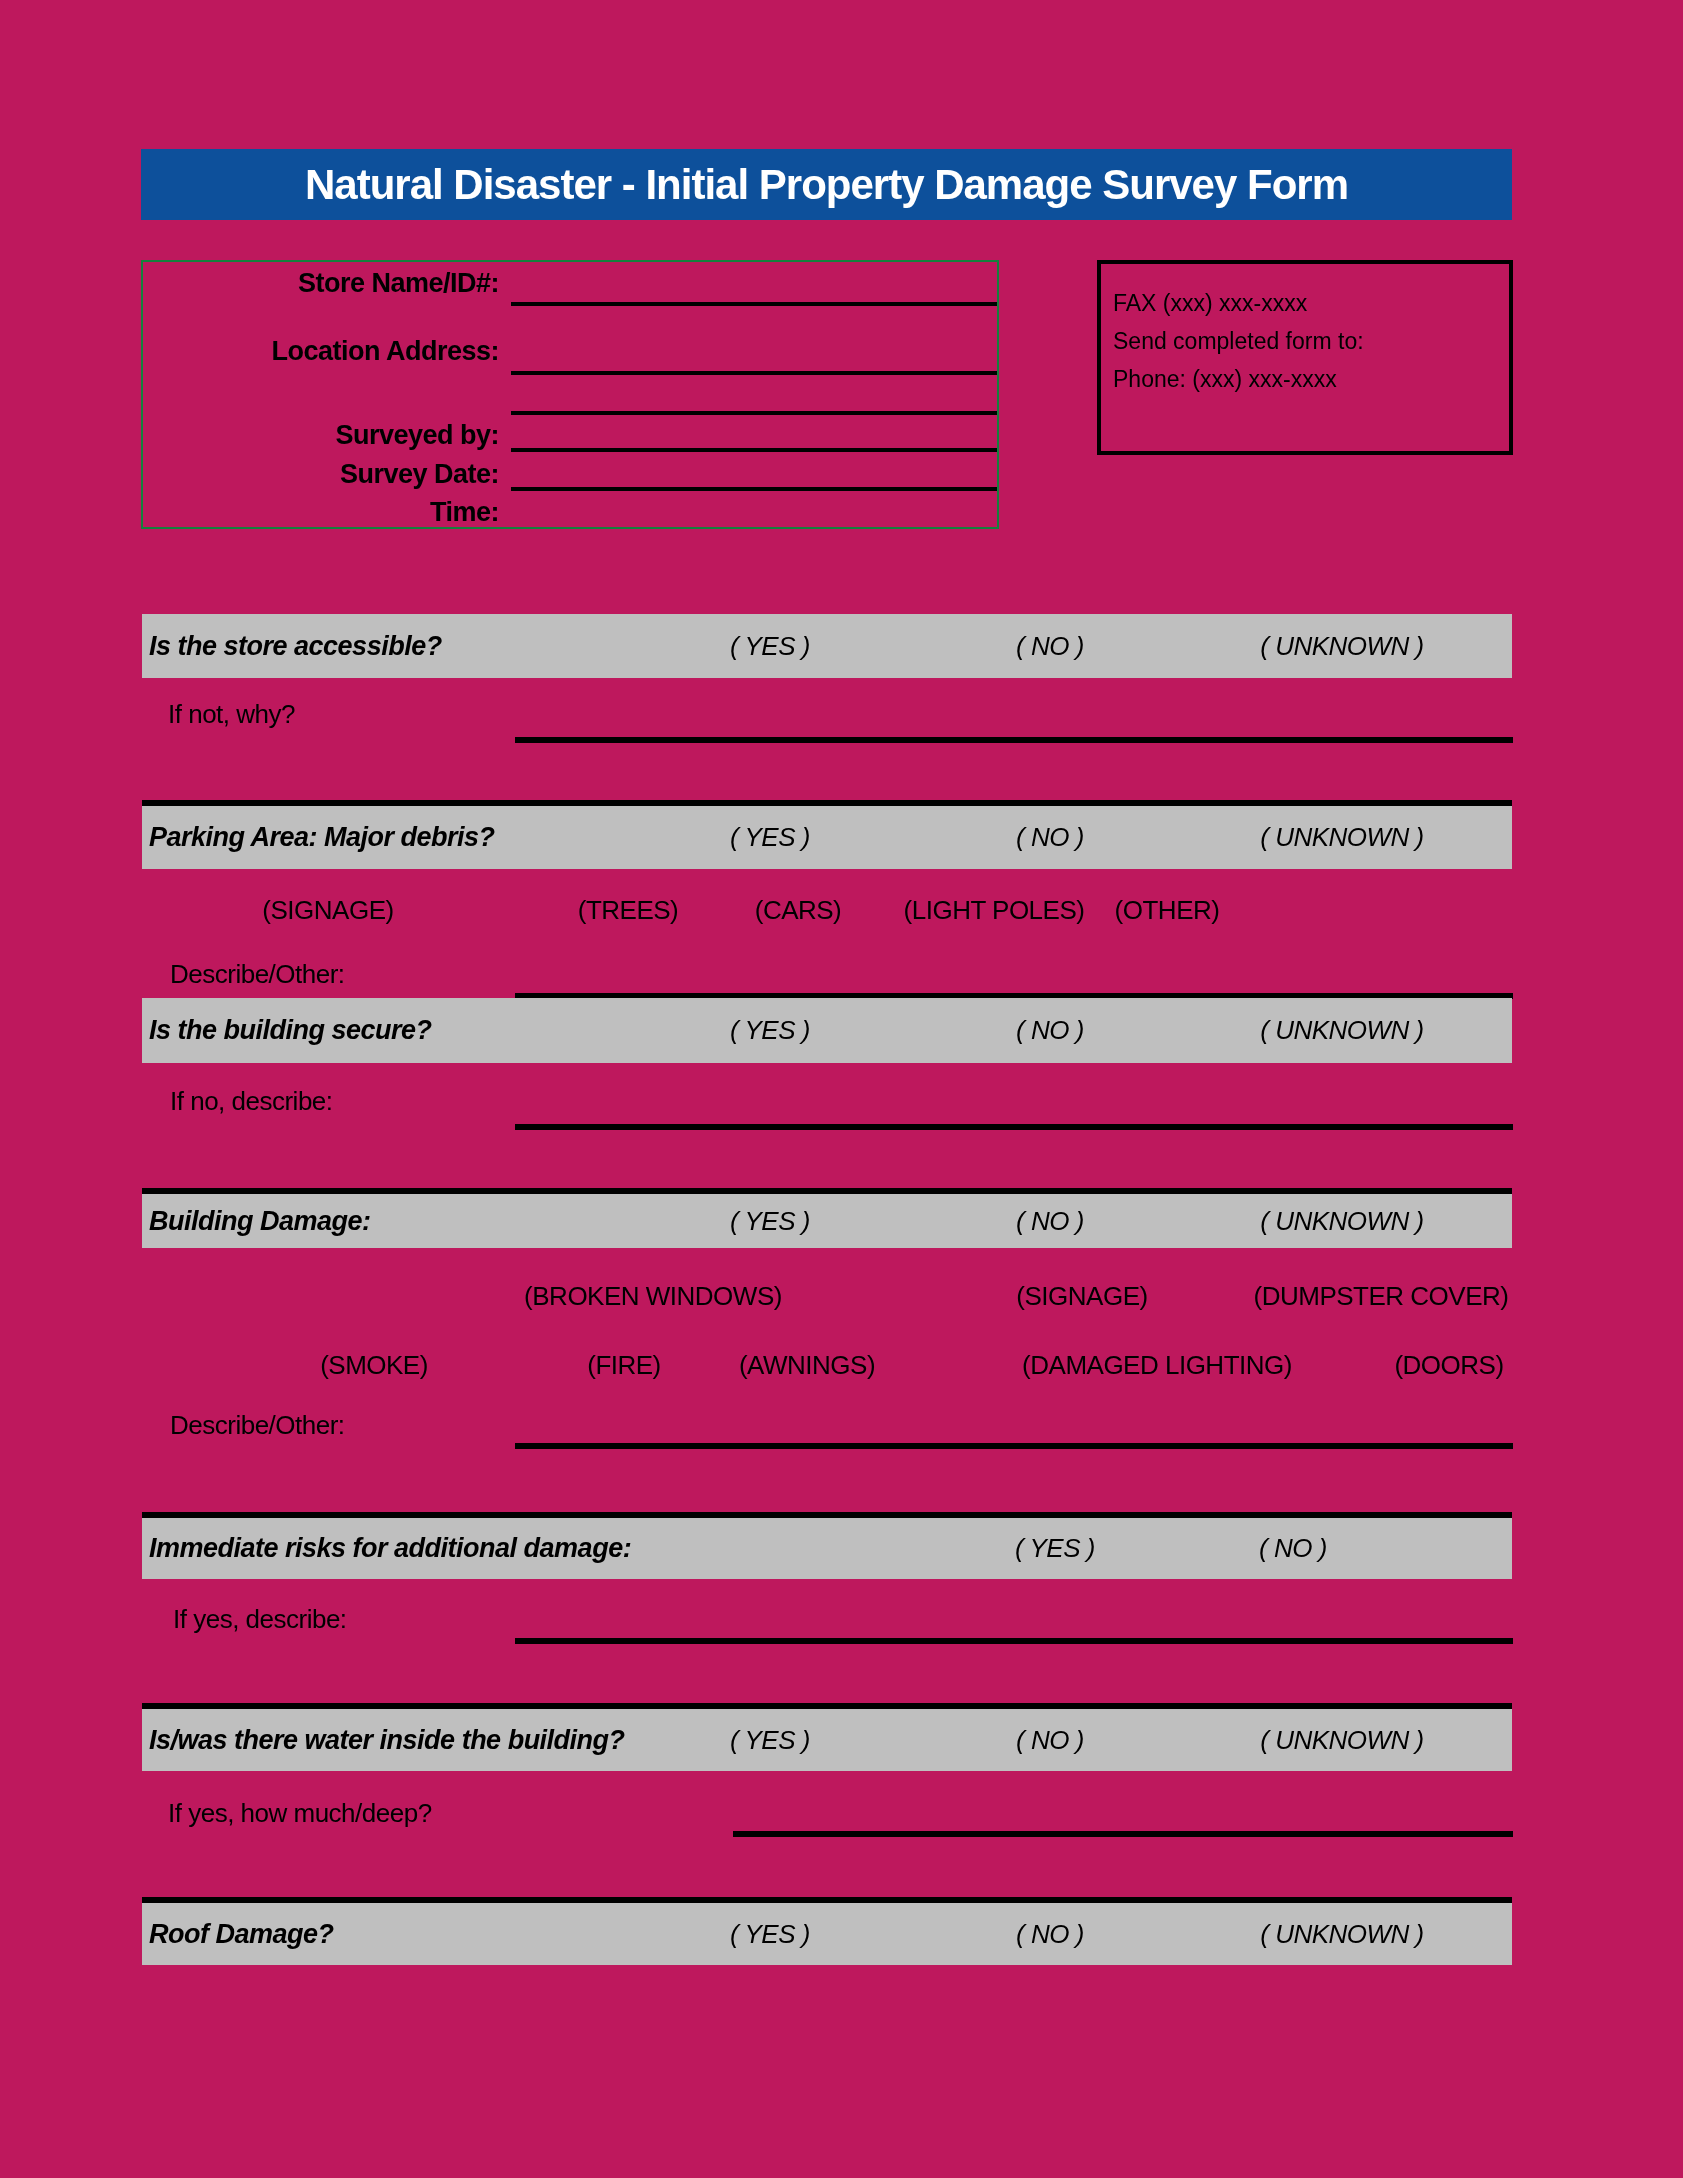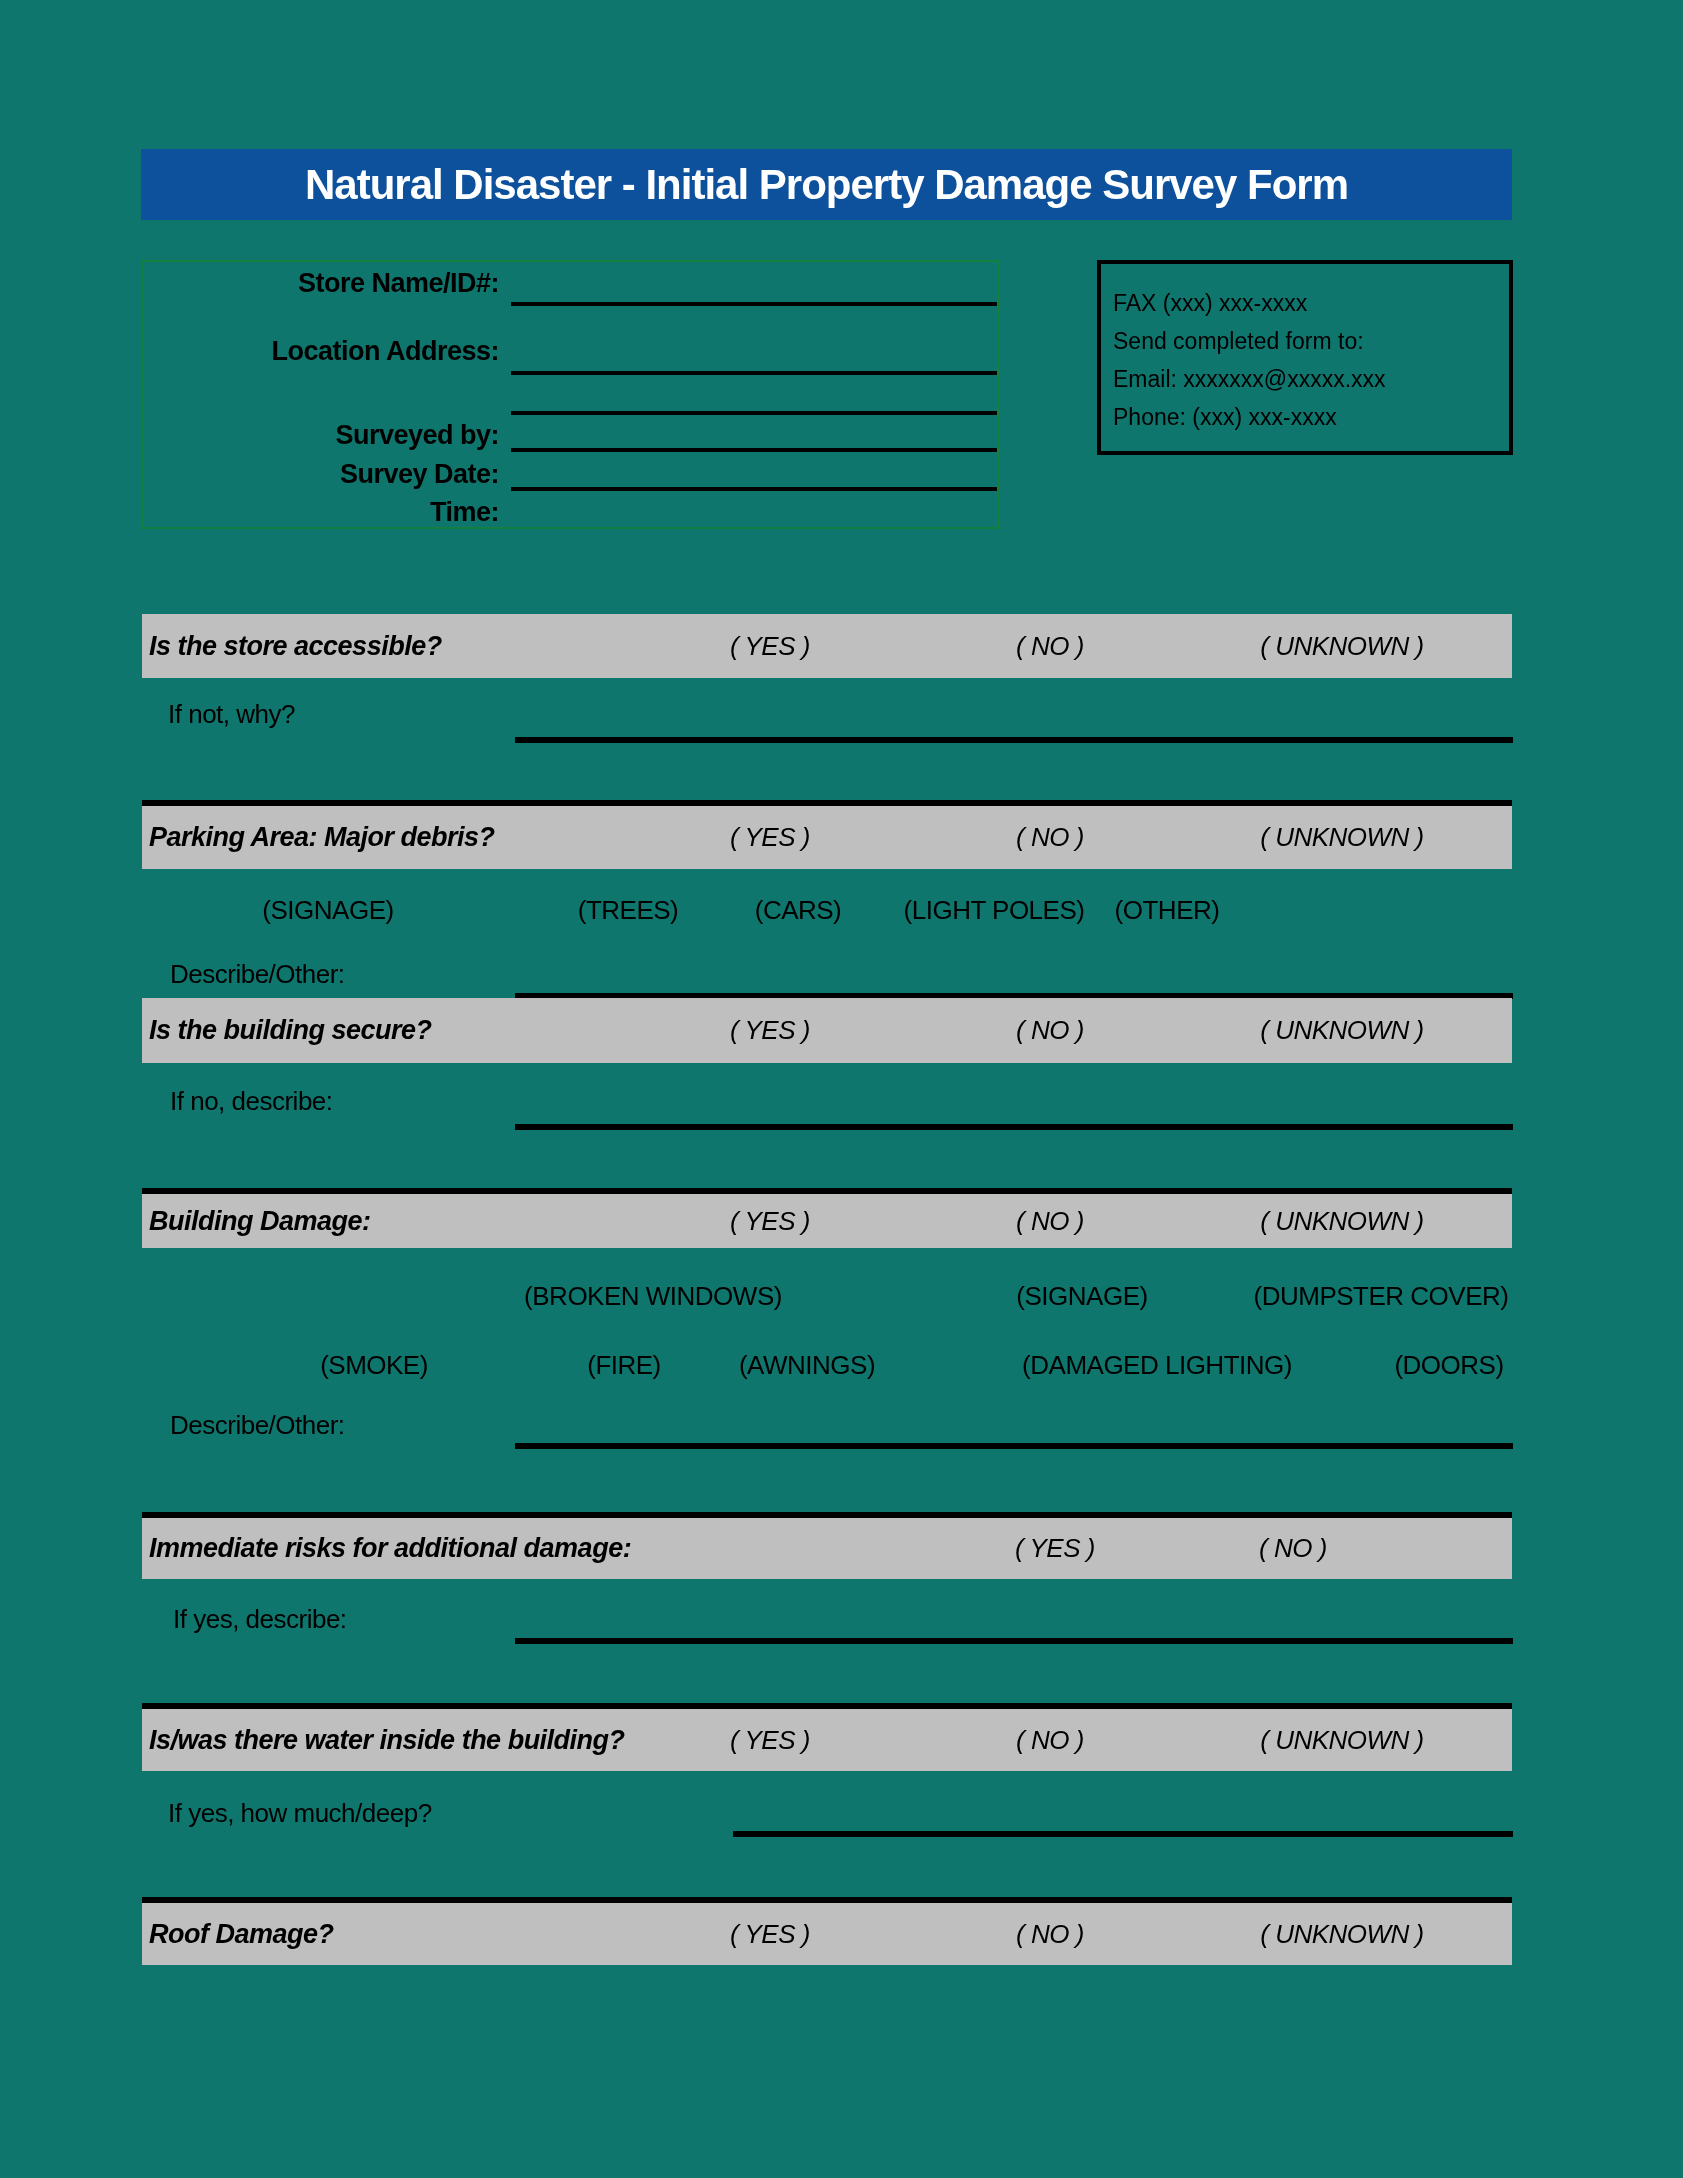--- a/index.html
+++ b/index.html
@@ -1,19 +1,19 @@
 <!DOCTYPE html>
 <html style="--header-blue: #0D509B; --section-gray: #BFBFBF;"><head>
 <meta charset="utf-8">
 <style>
   html,body{margin:0;padding:0;background:#e8e8e8;}
   .page{
     position:relative;
     width:1683px;height:2178px;
-    background:#0f766e;
+    background:#be185d;
     font-family:"Liberation Sans", sans-serif;
     color:#000;
     overflow:hidden;
   }
   
   .title-bar{
     position:absolute;left:141px;top:149px;width:1371px;height:71px;
     background:var(--header-blue,#0D509B);
     display:flex;align-items:center;justify-content:center;
   }
@@ -88,21 +88,20 @@
     <div class="wline" style="top:40px"></div>
     <div class="wline" style="top:109px"></div>
     <div class="wline" style="top:149px"></div>
     <div class="wline" style="top:186px"></div>
     <div class="wline" style="top:225px"></div>
   </div>
 
   <div class="contact-box">
     <div class="cl">FAX (xxx) xxx-xxxx</div>
     <div class="cl">Send completed form to:</div>
-    <div class="cl">Email: xxxxxxx@xxxxx.xxx</div>
     <div class="cl">Phone: (xxx) xxx-xxxx</div>
   </div>
 
   <div class="bar" style="top:614px;height:64px">
     <span class="q">Is the store accessible?</span>
     <span class="opt c-yes">( YES )</span>
     <span class="opt c-no">( NO )</span>
     <span class="opt c-unk">( UNKNOWN )</span>
   </div>
   <span class="flabel" style="left:168px;top:699px">If not, why?</span>

